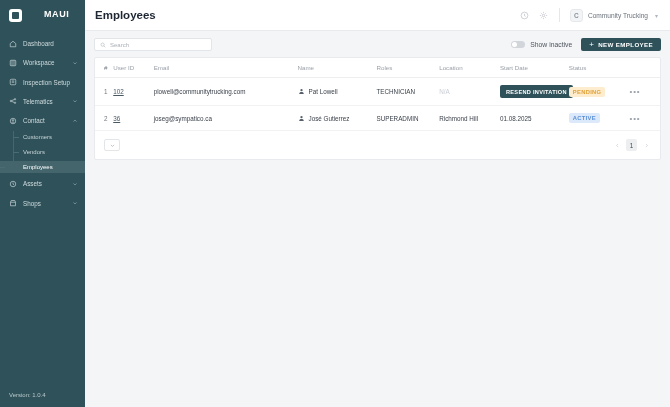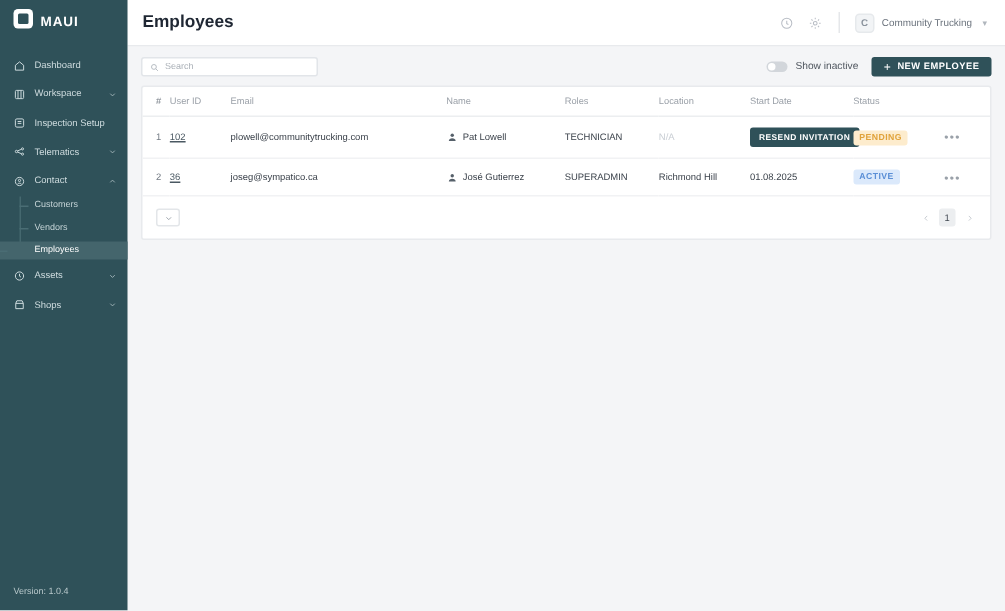--- a/index.html
+++ b/index.html
@@ -13,21 +13,21 @@
 
   
   .sidebar {
     width: 85px; height: 407px;
     background: #2f5159;
     display: flex; flex-direction: column;
     flex: 0 0 85px;
     position: relative;
   }
   .brand {
-    display: flex; align-items: flex-end; gap: 5px;
+    display: flex; align-items: flex-start; gap: 22px;
     padding: 9px 0 9px 9px; height: 28px;
   }
   .brand-mark {
     width: 13px; height: 13px; border-radius: 3px;
     background: #ffffff;
     display: flex; align-items: center; justify-content: center;
     flex: 0 0 13px;
   }
   .brand-mark span {
     width: 7px; height: 7px; border-radius: 1px;

